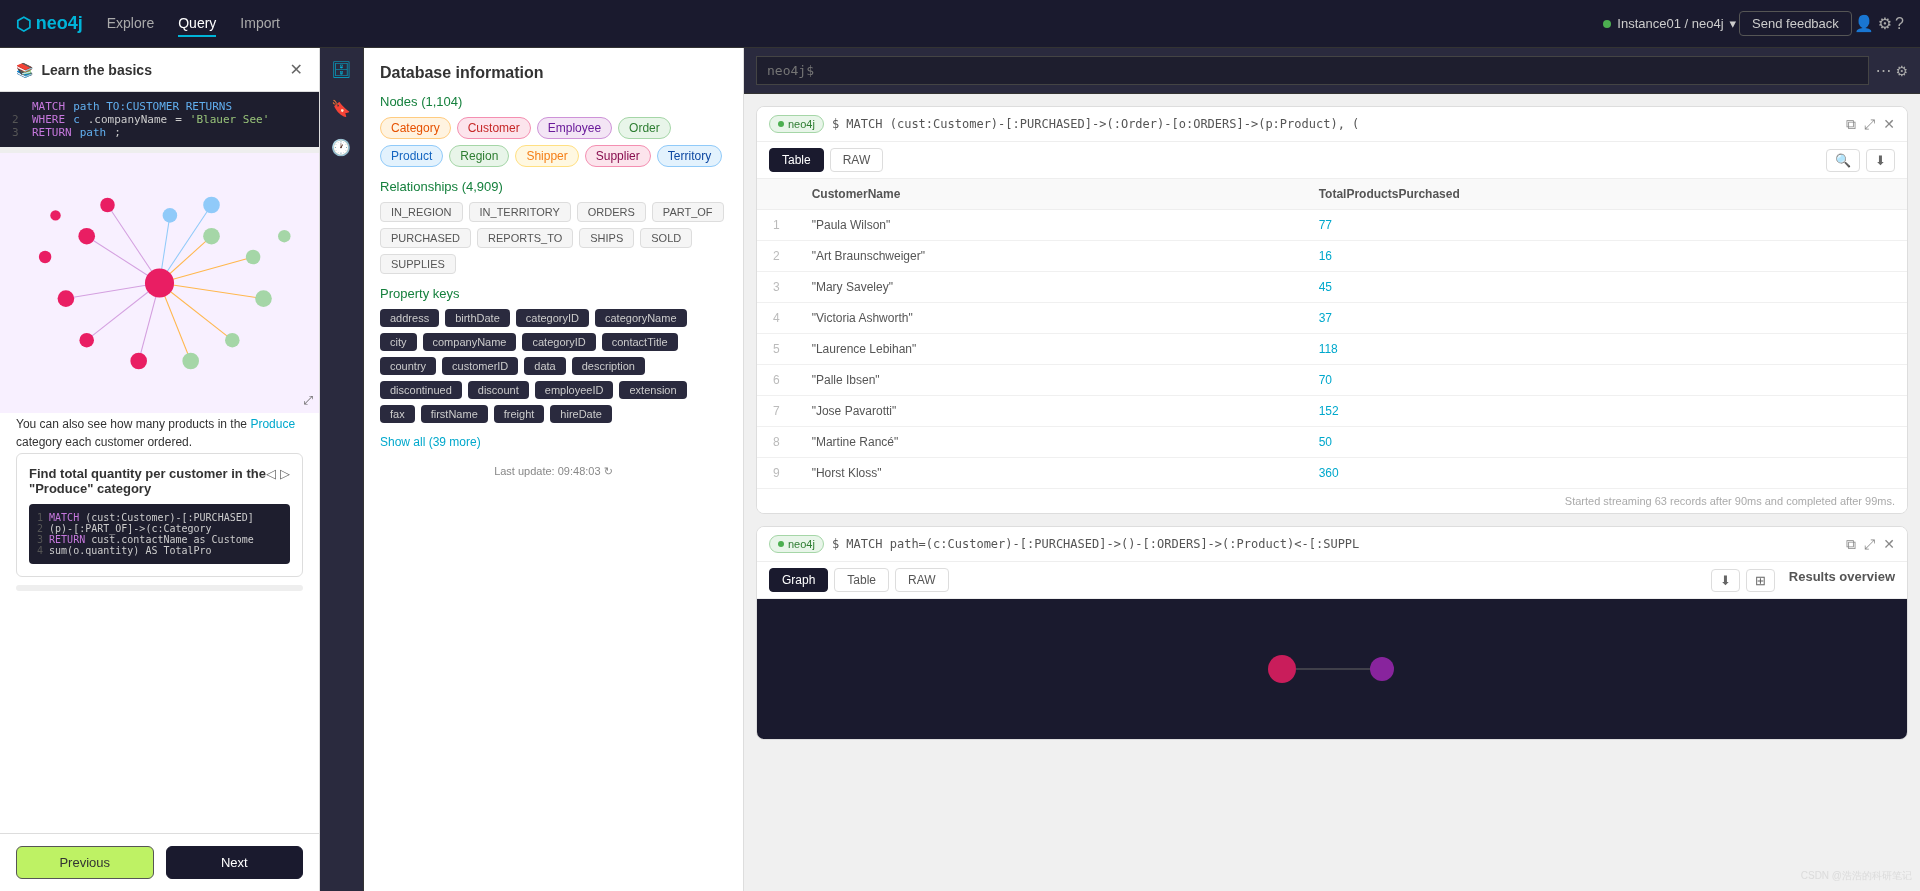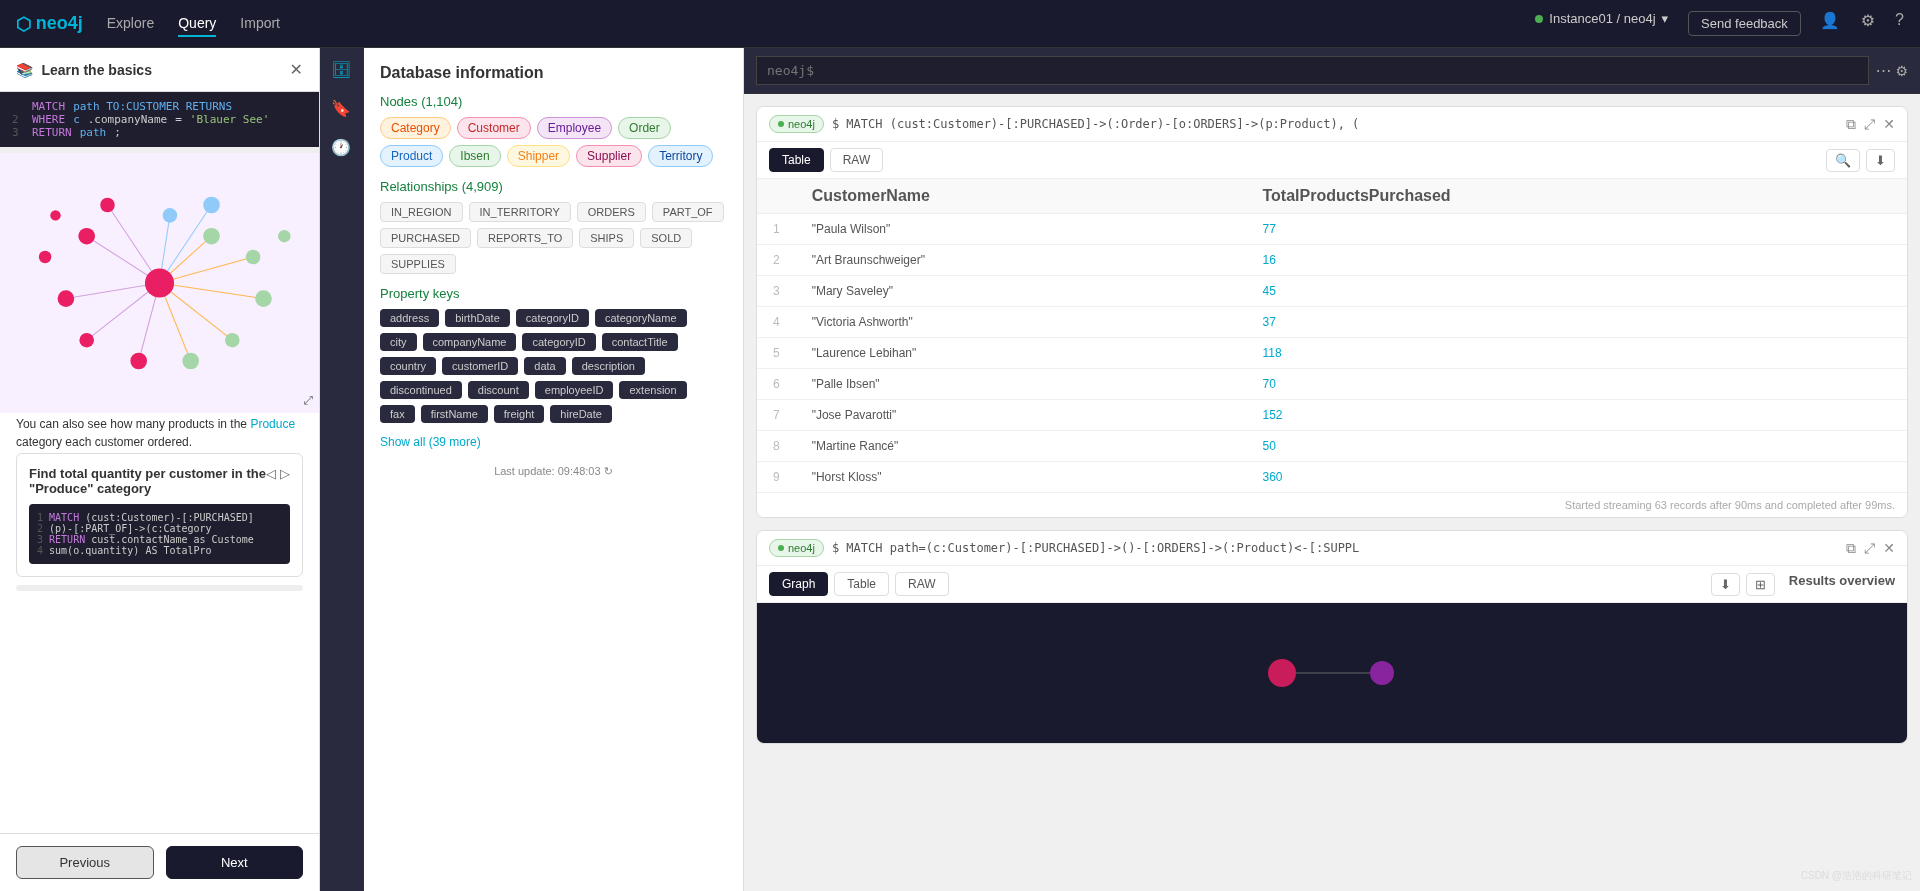--- a/index.html
+++ b/index.html
@@ -8,21 +8,21 @@
     
     .top-nav {
       display: flex; align-items: center; height: 48px;
       background: #1a1a2e; border-bottom: 1px solid #333;
       padding: 0 16px; gap: 24px;
     }
     .nav-logo { color: #00b4d8; font-size: 18px; font-weight: bold; display: flex; align-items: center; gap: 4px; }
     .nav-links { display: flex; gap: 24px; }
     .nav-link { color: #aaa; cursor: pointer; font-size: 14px; padding: 4px 0; }
     .nav-link.active { color: #fff; border-bottom: 2px solid #00b4d8; }
-    .nav-right { margin-left: auto; display: flex; align-items: flex-start; gap: 20px; }
+    .nav-right { margin-left: auto; display: flex; align-items: center; gap: 3px; }
     .instance-badge { display: flex; align-items: center; gap: 6px; color: #ccc; font-size: 13px; cursor: pointer; }
     .instance-dot { width: 8px; height: 8px; border-radius: 50%; background: #4caf50; }
     .send-feedback-btn {
       background: transparent; border: 1px solid #555; color: #ccc;
       padding: 4px 12px; border-radius: 4px; cursor: pointer; font-size: 13px;
     }
     .nav-icon { color: #aaa; font-size: 16px; cursor: pointer; }
 
     
     .main-layout { display: flex; height: calc(100vh - 48px); }
@@ -78,21 +78,21 @@
     .bottom-scroll { height: 6px; background: #eee; margin: 0 16px; border-radius: 3px; }
 
     .bottom-nav-btns {
       display: flex; gap: 12px; padding: 12px 16px;
       border-top: 1px solid #ddd; margin-top: auto;
     }
     .prev-btn, .next-btn {
       flex: 1; padding: 8px; border-radius: 6px; cursor: pointer; font-size: 13px;
       font-weight: 500;
     }
-    .prev-btn { background: #e5e5e5; border: 1px solid #555; color: #333; }
+    .prev-btn { background: #bef264; border: 1px solid #555; color: #333; }
     .next-btn { background: #1a1a2e; border: 1px solid #1a1a2e; color: #fff; }
 
     
     .icon-sidebar {
       width: 44px; background: #2a2a3e; display: flex; flex-direction: column;
       align-items: center; padding: 12px 0; gap: 20px; border-right: 1px solid #333;
     }
     .sidebar-icon { color: #888; font-size: 16px; cursor: pointer; }
     .sidebar-icon.active { color: #00b4d8; }
 
@@ -179,21 +179,21 @@
     .tab-btn.inactive { background: #fff; color: #555; }
     .result-actions { margin-left: auto; display: flex; gap: 6px; }
     .result-action-btn {
       background: none; border: 1px solid #ddd; border-radius: 4px;
       padding: 3px 8px; cursor: pointer; color: #666; font-size: 13px;
     }
 
     
     .result-table { width: 100%; border-collapse: collapse; }
     .result-table th {
-      padding: 8px 16px; text-align: left; font-size: 16px; color: #555;
+      padding: 8px 16px; text-align: left; font-size: 12px; color: #555;
       background: #f9f9f9; border-bottom: 1px solid #eee; font-weight: 600;
     }
     .result-table td { padding: 8px 16px; font-size: 12px; border-bottom: 1px solid #f0f0f0; }
     .row-num { color: #bbb; font-size: 11px; }
     .cell-string { color: #555; }
     .cell-number { color: #00a8cc; }
 
     .result-footer { padding: 6px 12px; font-size: 11px; color: #aaa; text-align: right; background: #fff; }
 
     
@@ -340,21 +340,21 @@
   <div class="db-panel">
     <div class="db-title">Database information</div>
 
     <div class="db-section-title">Nodes (1,104)</div>
     <div class="tag-list">
       <span class="tag tag-category">Category</span>
       <span class="tag tag-customer">Customer</span>
       <span class="tag tag-employee">Employee</span>
       <span class="tag tag-order">Order</span>
       <span class="tag tag-product">Product</span>
-      <span class="tag tag-region">Ibsen</span>
+      <span class="tag tag-region">Region</span>
       <span class="tag tag-shipper">Shipper</span>
       <span class="tag tag-supplier">Supplier</span>
       <span class="tag tag-territory">Territory</span>
     </div>
 
     <div class="db-section-title">Relationships (4,909)</div>
     <div class="tag-list">
       <span class="rel-tag">IN_REGION</span>
       <span class="rel-tag">IN_TERRITORY</span>
       <span class="rel-tag">ORDERS</span>

